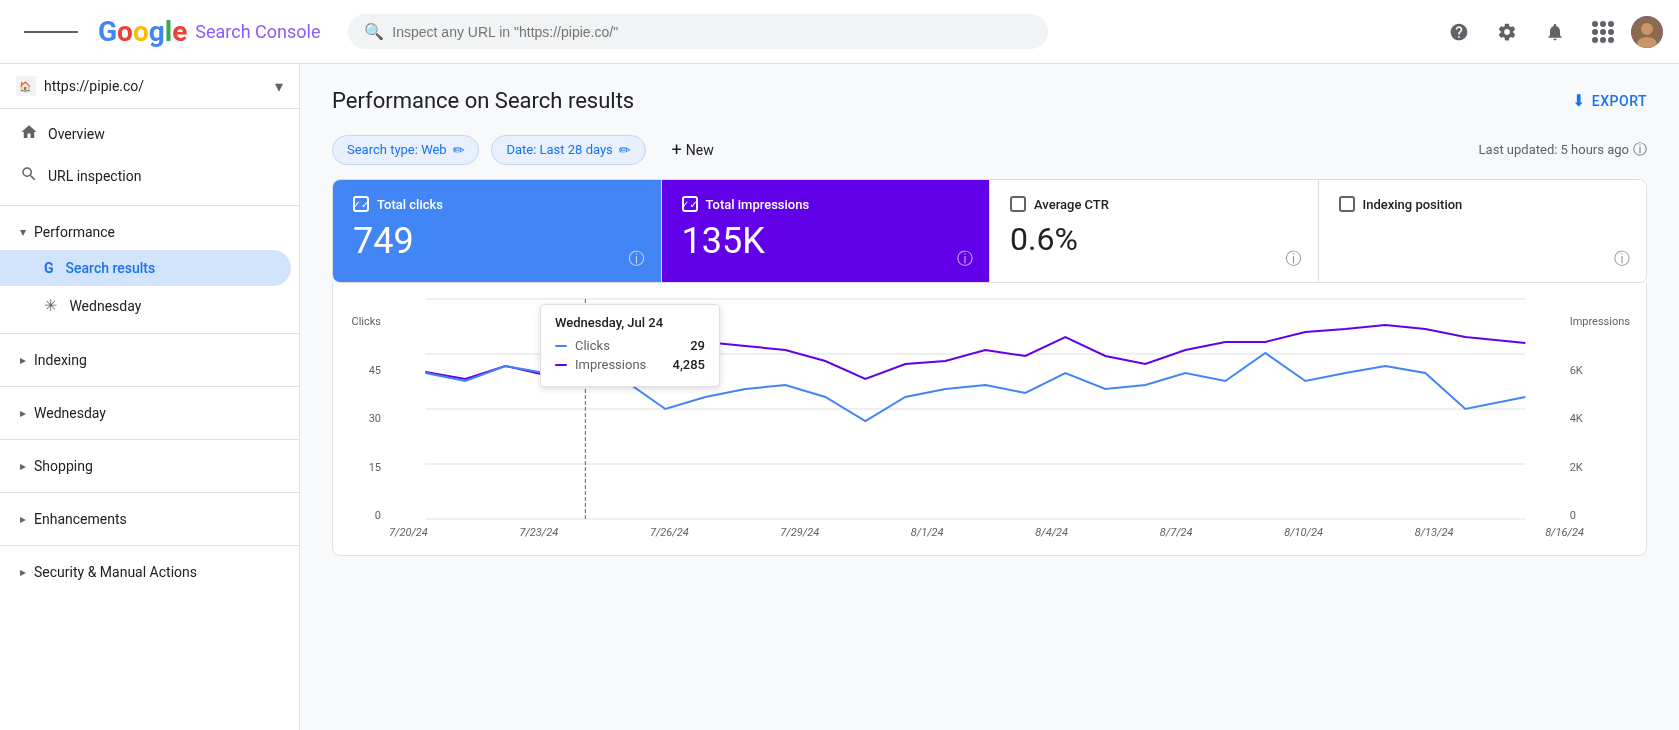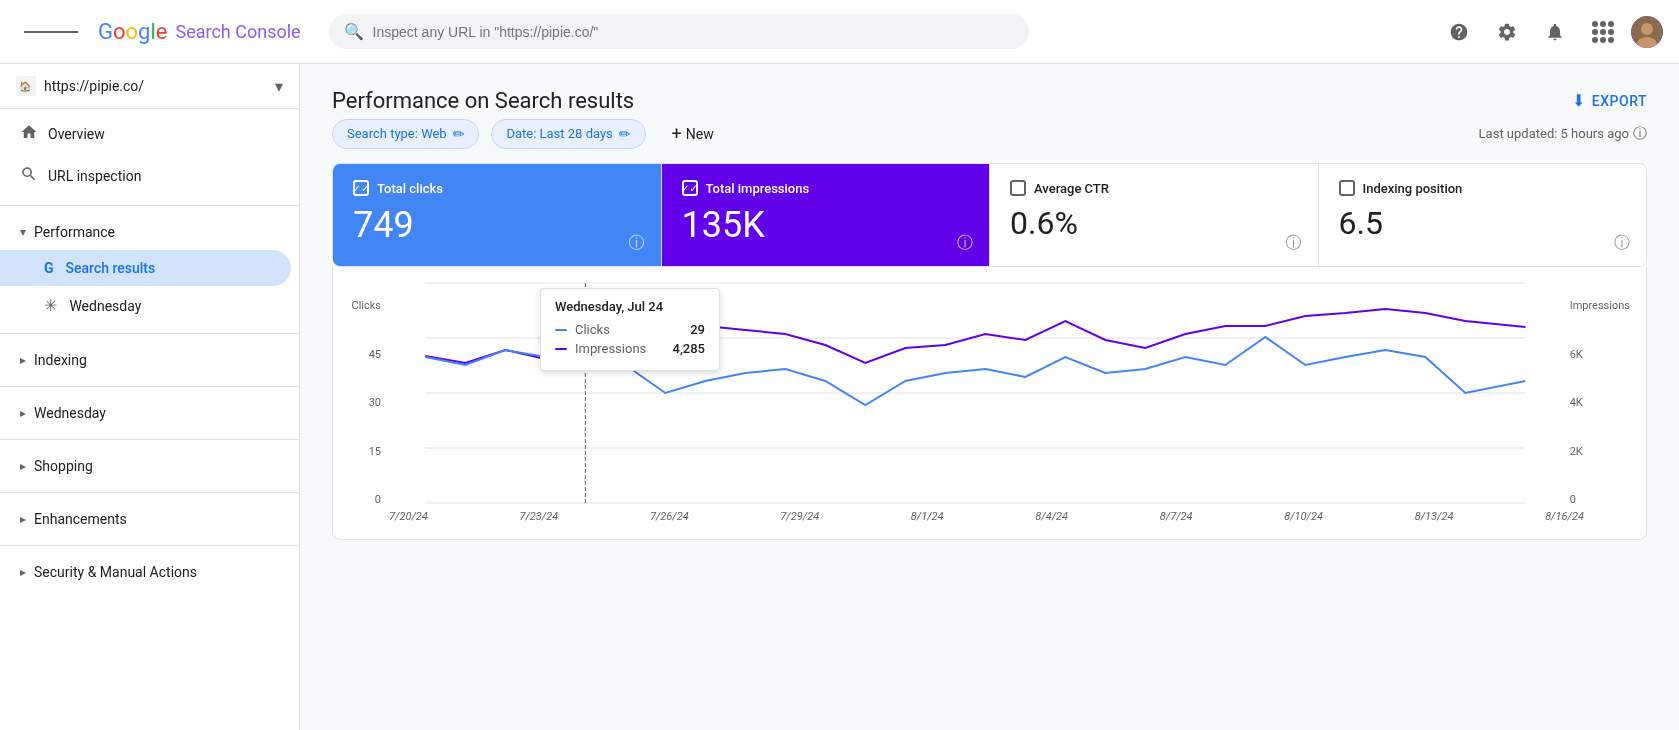--- a/index.html
+++ b/index.html
@@ -3,21 +3,21 @@
   <meta charset="utf-8">
   <style>
     * { box-sizing: border-box; margin: 0; padding: 0; }
     body { font-family: 'Google Sans', Roboto, Arial, sans-serif; background: #f8f9fa; color: #202124; font-size: 14px; display: flex; flex-direction: column; height: 100vh; overflow: hidden; }
 
     
     .header { display: flex; align-items: center; background: #fff; border-bottom: 1px solid #e0e0e0; padding: 0 16px; height: 64px; gap: 12px; z-index: 10; }
     .menu-icon { cursor: pointer; padding: 8px; border-radius: 50%; display: flex; align-items: center; justify-content: center; }
     .menu-icon span { display: block; width: 18px; height: 2px; background: #5f6368; margin: 3px 0; }
     .logo { display: flex; align-items: center; gap: 8px; text-decoration: none; }
-    .logo-g { font-size: 22px; font-weight: normal; }
+    .logo-g { font-size: 28px; font-weight: bold; }
     .logo-g .g-blue { color: #4285f4; }
     .logo-g .g-red { color: #ea4335; }
     .logo-g .g-yellow { color: #fbbc04; }
     .logo-g .g-green { color: #34a853; }
     .logo-text { font-size: 18px; color: #8b5cf6; font-weight: 400; }
     .search-bar { flex: 1; max-width: 700px; display: flex; align-items: center; background: #f1f3f4; border-radius: 24px; padding: 8px 16px; gap: 8px; margin: 0 16px; }
     .search-bar input { border: none; background: transparent; outline: none; font-size: 14px; color: #202124; width: 100%; }
     .search-icon-svg { color: #5f6368; font-size: 16px; }
     .header-actions { margin-left: auto; display: flex; align-items: center; gap: 8px; }
     .header-icon { width: 40px; height: 40px; border-radius: 50%; display: flex; align-items: center; justify-content: center; cursor: pointer; color: #5f6368; font-size: 18px; }
@@ -41,21 +41,21 @@
     .chevron { font-size: 12px; color: #5f6368; }
 
     .nav-subitem { display: flex; align-items: center; gap: 12px; padding: 10px 20px 10px 44px; cursor: pointer; border-radius: 0 24px 24px 0; margin-right: 8px; font-size: 14px; color: #202124; }
     .nav-subitem.active { background: #d2e3fc; color: #1a73e8; font-weight: 500; }
 
     .nav-divider { height: 1px; background: #e0e0e0; margin: 8px 0; }
 
     
     .main { flex: 1; overflow-y: auto; padding: 24px 32px; background: #f8f9fa; }
 
-    .page-header { display: flex; align-items: center; justify-content: space-between; margin-bottom: 4px; }
+    .page-header { display: flex; align-items: center; justify-content: space-between; margin-bottom: 20px; }
     .page-title { font-size: 22px; font-weight: 400; color: #202124; }
     .export-btn { display: flex; align-items: center; gap: 6px; font-size: 14px; font-weight: 500; color: #1a73e8; cursor: pointer; letter-spacing: 0.5px; }
     .export-icon { font-size: 16px; }
 
     
     .filter-bar { display: flex; align-items: center; gap: 12px; margin-bottom: 13px; }
     .filter-chip { display: flex; align-items: center; gap: 6px; padding: 6px 14px; background: #e8f0fe; border: 1px solid #c5d4f6; border-radius: 16px; font-size: 13px; color: #1a73e8; cursor: pointer; }
     .filter-chip .edit-icon { font-size: 14px; }
     .new-btn { display: flex; align-items: center; gap: 4px; padding: 6px 14px; color: #202124; font-size: 14px; cursor: pointer; }
     .new-btn-plus { font-size: 18px; }
@@ -288,21 +288,20 @@
         </div>
         <div class="metric-value" style="font-size:32px; color:#202124;">0.6%</div>
         <span class="metric-info" style="color:#5f6368;">ⓘ</span>
       </div>
 
       <div class="metric-card inactive">
         <div class="metric-header">
           <div class="metric-checkbox unchecked" style="border-color:#5f6368;"></div>
           <span class="metric-label">Indexing position</span>
         </div>
-        <div class="metric-value" style="font-size:32px; color:#202124;">6.5</div>
         <span class="metric-info" style="color:#5f6368;">ⓘ</span>
       </div>
     </div>
 
     <div class="chart-wrapper">
       <div style="display:flex; gap:0; position:relative;">
 
         <div style="display:flex; flex-direction:column; justify-content:space-between; min-width:36px; padding-right:4px; font-size:11px; color:#5f6368; text-align:right; padding-top:16px;">
           <span>Clicks</span>
           <span>45</span>

